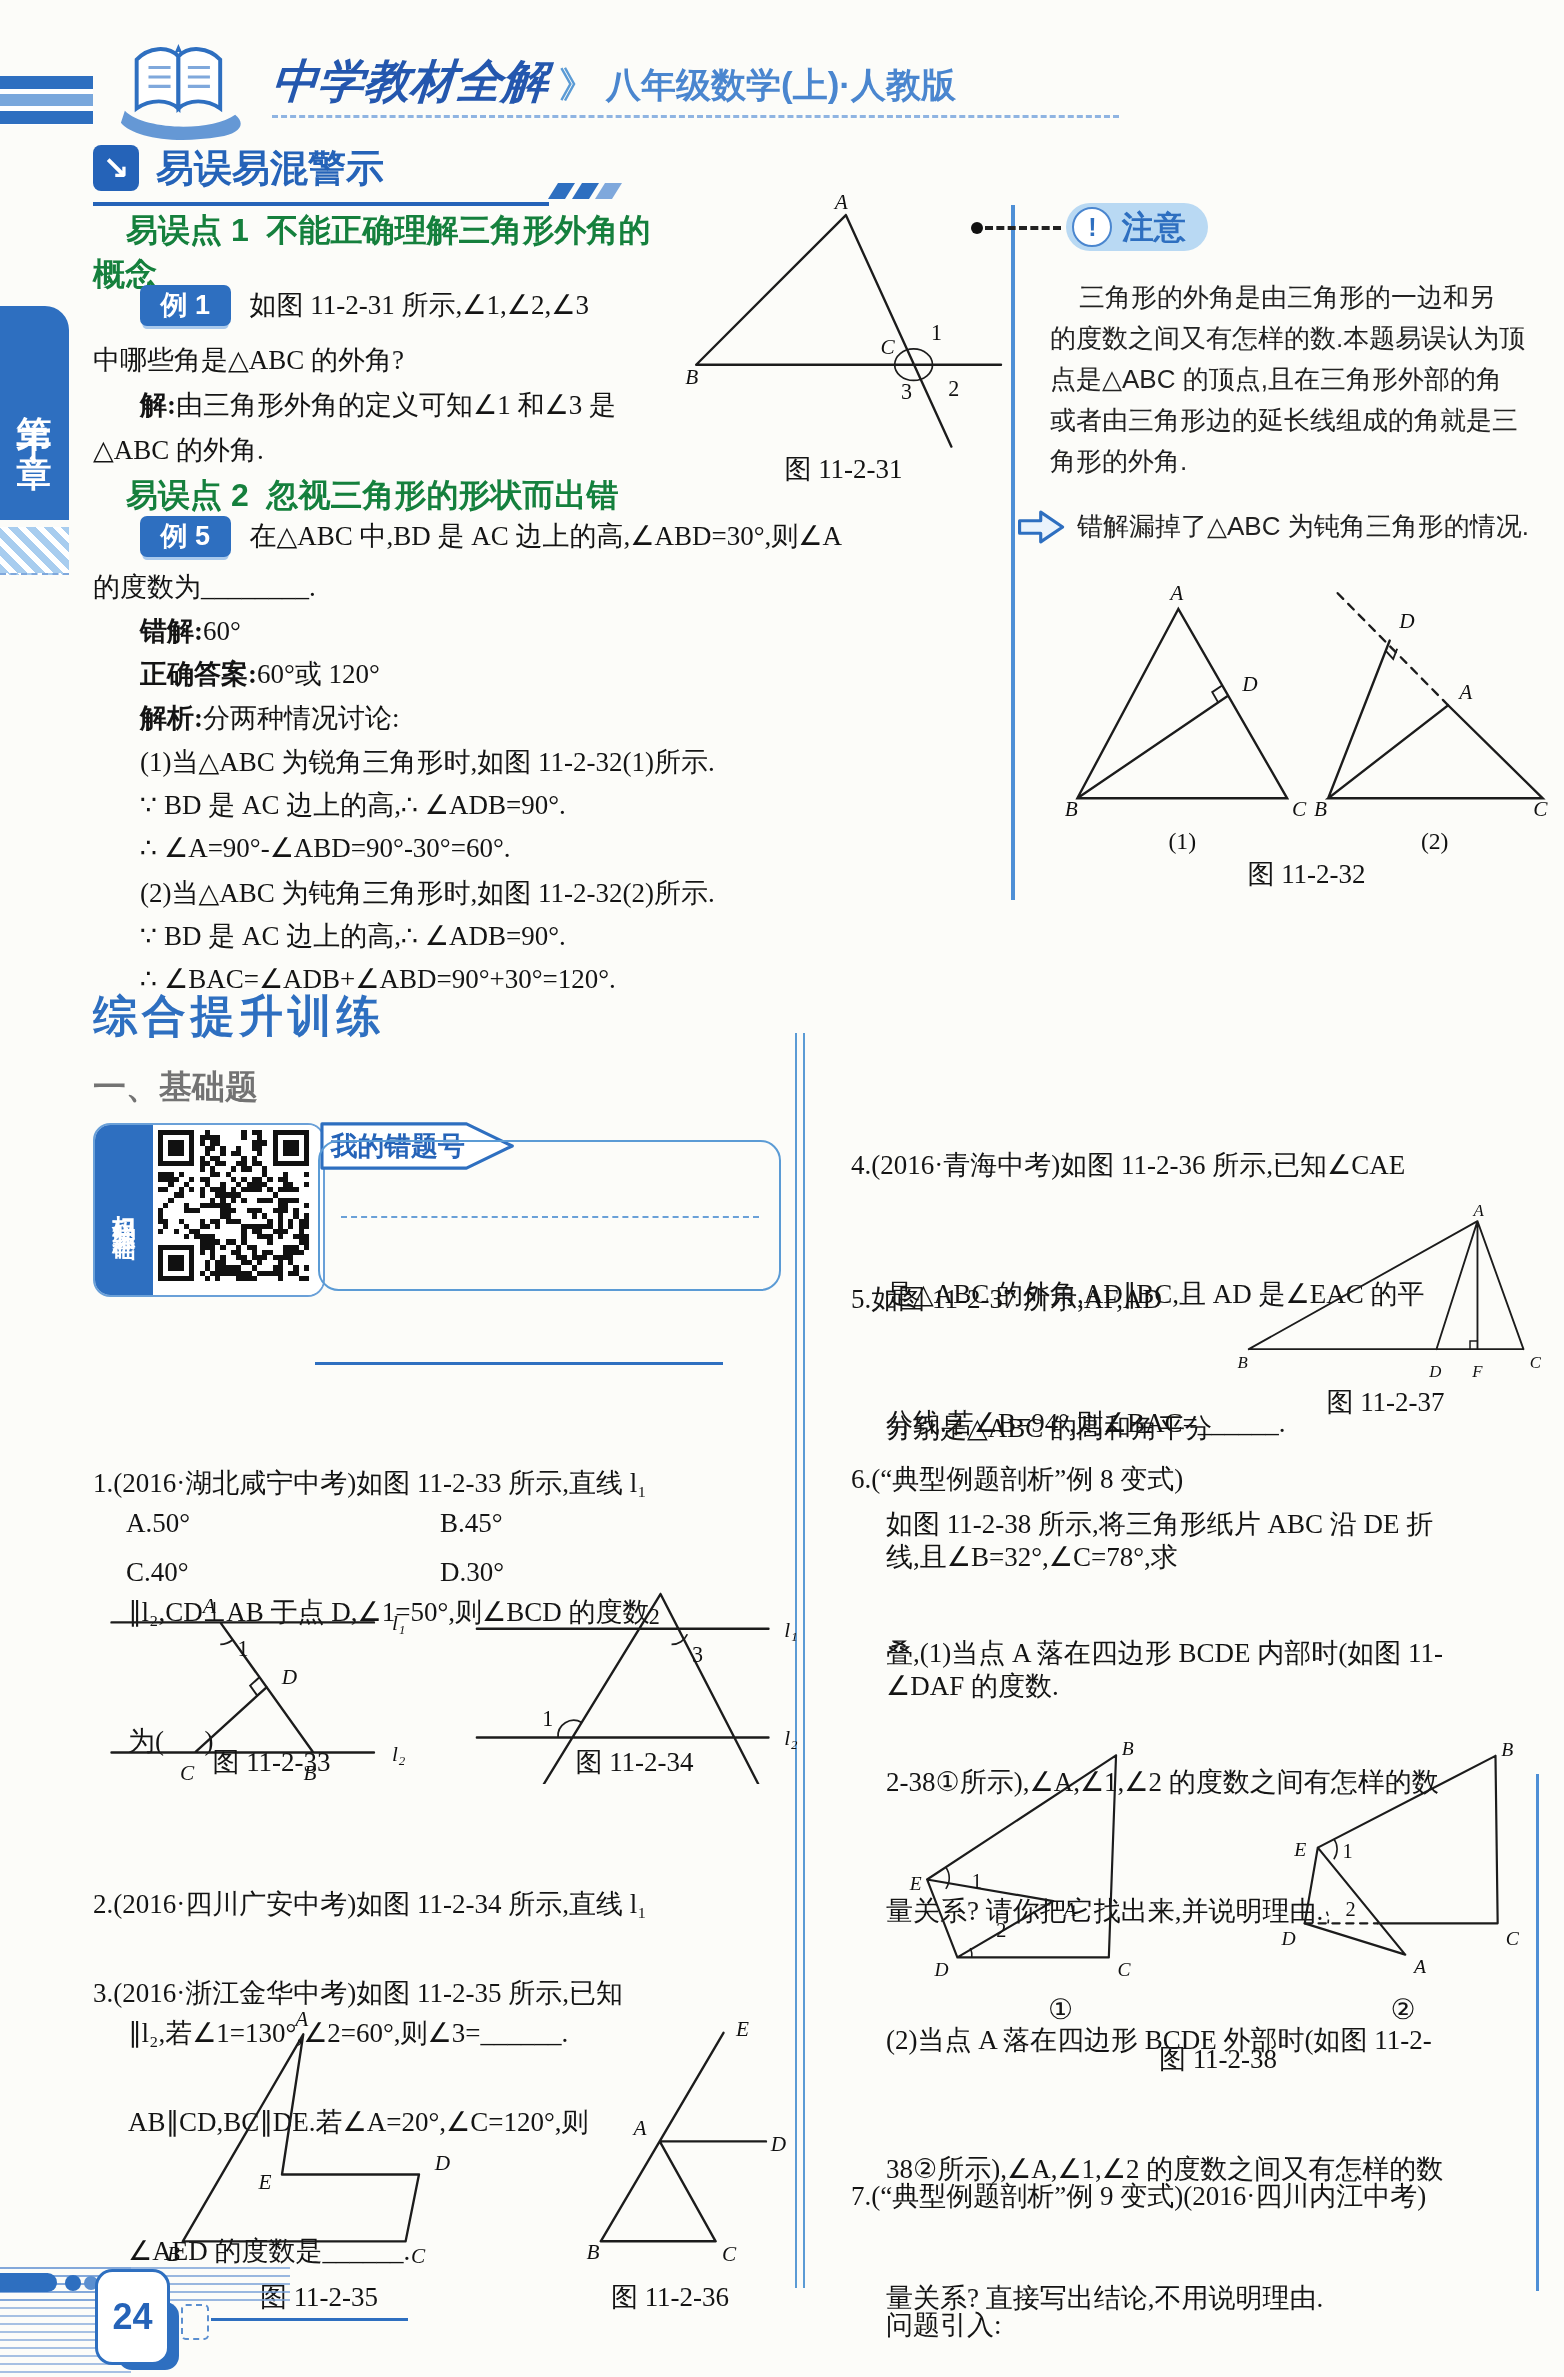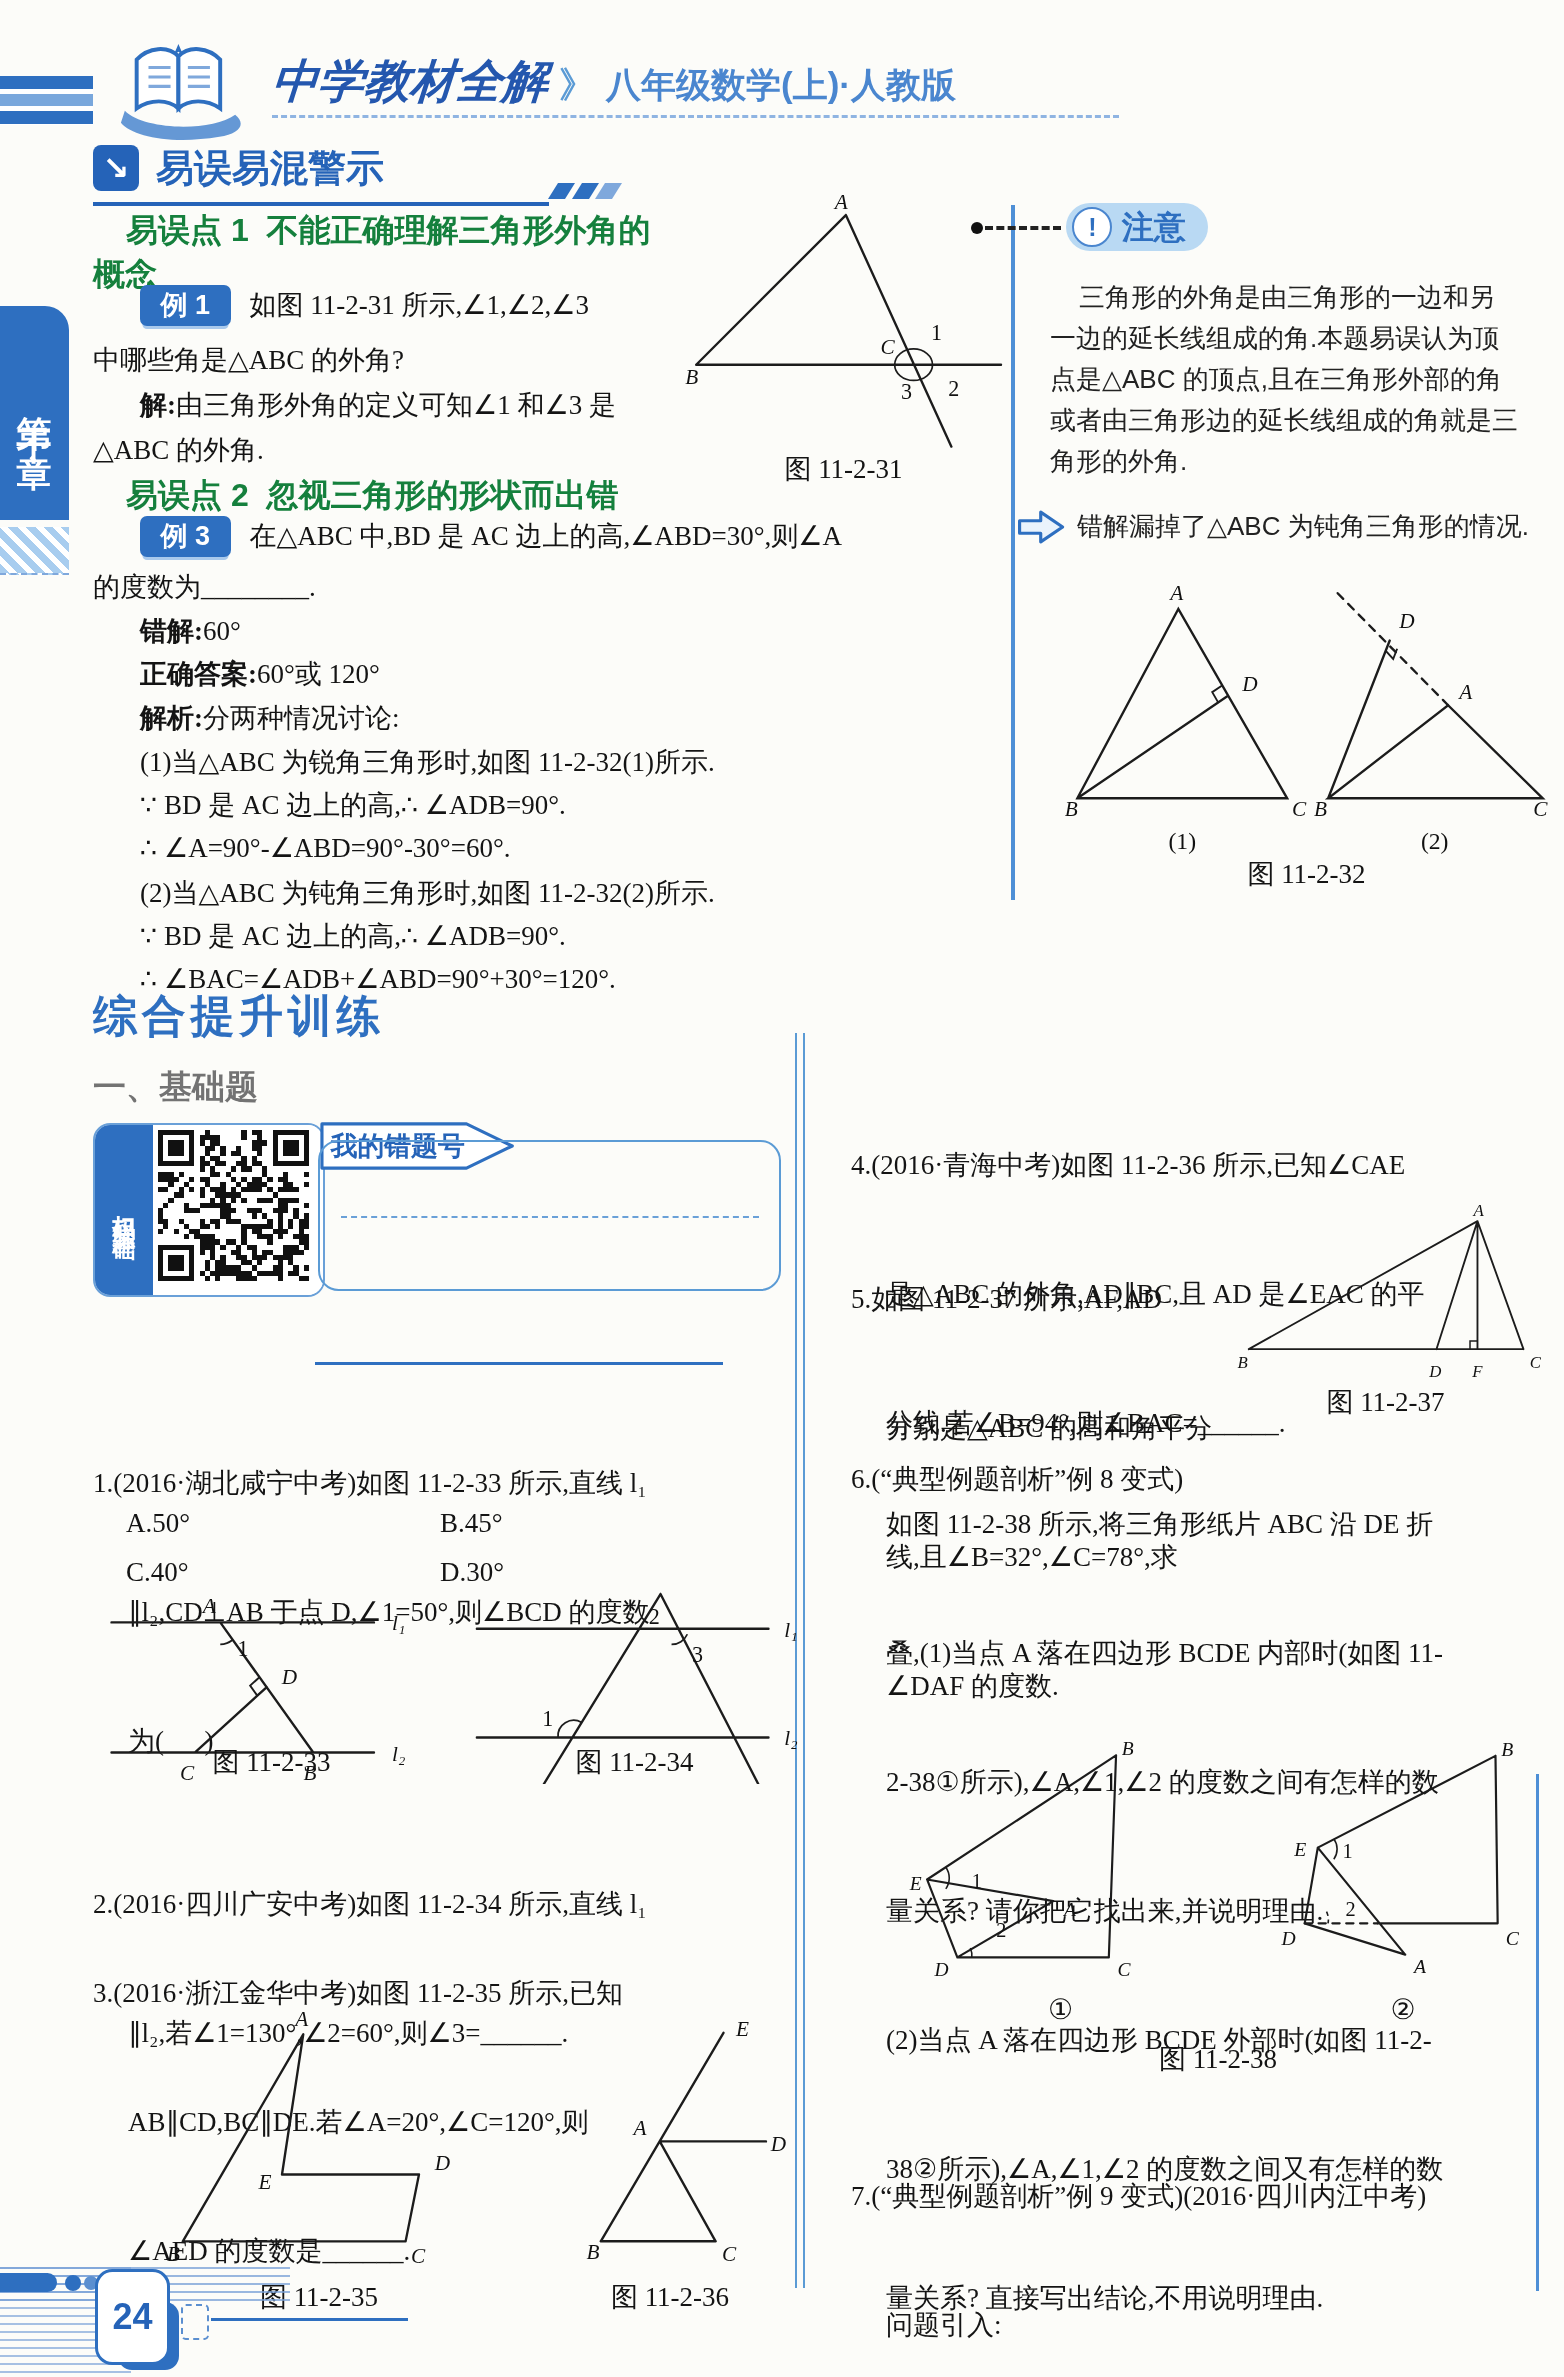--- a/index.html
+++ b/index.html
@@ -135,21 +135,21 @@
     <span class="exbadge">例 1</span>
     <span class="t" style="position:static">如图 11-2-31 所示,∠1,∠2,∠3</span>
   </div>
   <div class="t" style="left:93px;top:344px">中哪些角是△ABC 的外角?</div>
   <div class="t" style="left:140px;top:389px"><span class="bold">解:</span><span>由三角形外角的定义可知∠1 和∠3 是</span></div>
   <div class="t" style="left:93px;top:434px">△ABC 的外角.</div>
 
   <div class="bh" style="left:126px;top:476px">易误点 2  忽视三角形的形状而出错</div>
 
   <div class="exrow" style="left:140px;top:516px">
-    <span class="exbadge">例 3</span>
+    <span class="exbadge">例 5</span>
     <span class="t" style="position:static">在△ABC 中,BD 是 AC 边上的高,∠ABD=30°,则∠A</span>
   </div>
   <div class="t" style="left:93px;top:571px">的度数为________.</div>
   <div class="t" style="left:140px;top:615px"><span class="bold">错解:</span><span>60°</span></div>
   <div class="t" style="left:140px;top:658px"><span class="bold">正确答案:</span><span>60°或 120°</span></div>
   <div class="t" style="left:140px;top:702px"><span class="bold">解析:</span><span>分两种情况讨论:</span></div>
   <div class="t" style="left:140px;top:746px">(1)当△ABC 为锐角三角形时,如图 11-2-32(1)所示.</div>
   <div class="t" style="left:140px;top:789px">∵ BD 是 AC 边上的高,∴ ∠ADB=90°.</div>
   <div class="t" style="left:140px;top:832px">∴ ∠A=90°-∠ABD=90°-30°=60°.</div>
   <div class="t" style="left:140px;top:877px">(2)当△ABC 为钝角三角形时,如图 11-2-32(2)所示.</div>
@@ -169,21 +169,21 @@
   <div class="cap" style="left:674px;top:453px;width:339px">图 11-2-31</div>
 
   <div class="vrule" style="left:1011px;top:205px;height:695px"></div>
   <div class="notedot"></div>
   <div class="notedash"></div>
   <div class="notebubble">
     <span class="notebang">!</span>
     <span class="notelabel">注意</span>
   </div>
   <div class="notep" style="left:1050px;top:277px">    三角形的外角是由三角形的一边和另</div>
-  <div class="notep" style="left:1050px;top:318px">一边的延长线组成的角.本题易误认为顶</div>
+  <div class="notep" style="left:1050px;top:318px">的度数之间又有怎样的数.本题易误认为顶</div>
   <div class="notep" style="left:1050px;top:359px">点是△ABC 的顶点,且在三角形外部的角</div>
   <div class="notep" style="left:1050px;top:400px">或者由三角形边的延长线组成的角就是三</div>
   <div class="notep" style="left:1050px;top:441px">角形的外角.</div>
 
   <div class="arrowrow">
     <svg width="49" height="36" viewBox="0 0 62 46">
       <path d="M3,15 h27 v-11 l28,19 -28,19 v-11 h-27 z" fill="#eaf3fc" stroke="#2e6fc0" stroke-width="4" stroke-linejoin="round"></path>
     </svg>
     <span class="txt">错解漏掉了△ABC 为钝角三角形的情况.</span>
   </div>

